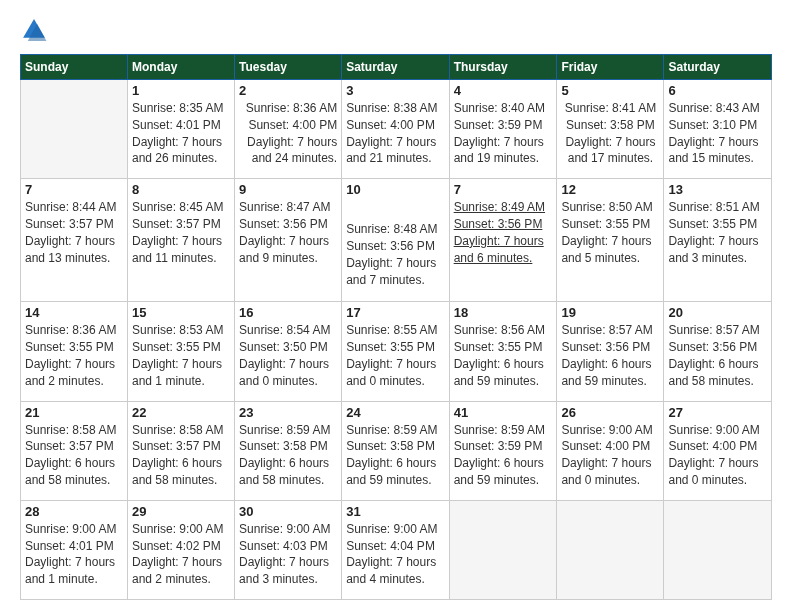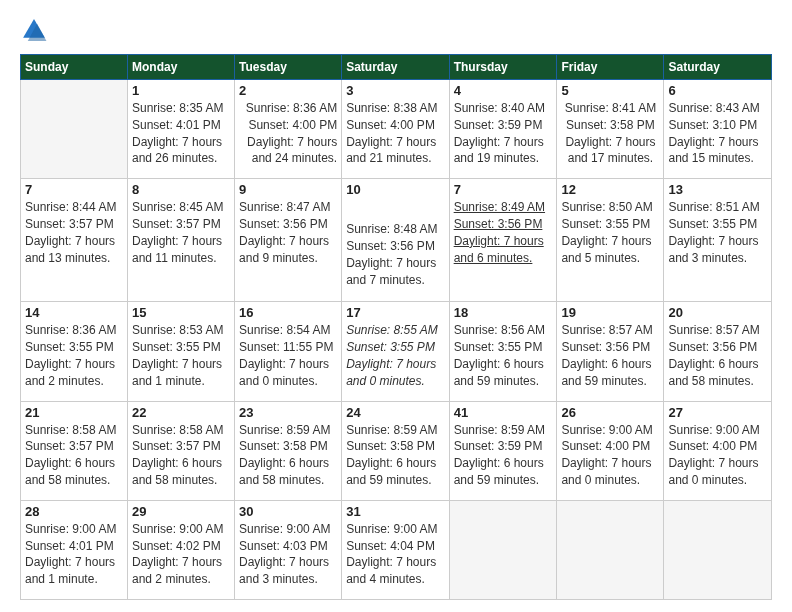--- a/index.html
+++ b/index.html
@@ -245,27 +245,27 @@
           <td>
             <span class="day-num">15</span>
             <div class="day-info" style="white-space: pre-line;">Sunrise: 8:53 AM
 Sunset: 3:55 PM
 Daylight: 7 hours
 and 1 minute.</div>
           </td>
           <td>
             <span class="day-num">16</span>
             <div class="day-info" style="white-space: pre-line;">Sunrise: 8:54 AM
-Sunset: 11:55 PM
+Sunset: 3:50 PM
 Daylight: 7 hours
 and 0 minutes.</div>
           </td>
           <td>
             <span class="day-num">17</span>
-            <div class="day-info" style="white-space: pre-line; font-style: italic;">Sunrise: 8:55 AM
+            <div class="day-info" style="white-space: pre-line;">Sunrise: 8:55 AM
 Sunset: 3:55 PM
 Daylight: 7 hours
 and 0 minutes.</div>
           </td>
           <td>
             <span class="day-num">18</span>
             <div class="day-info" style="white-space: pre-line;">Sunrise: 8:56 AM
 Sunset: 3:55 PM
 Daylight: 6 hours
 and 59 minutes.</div>

